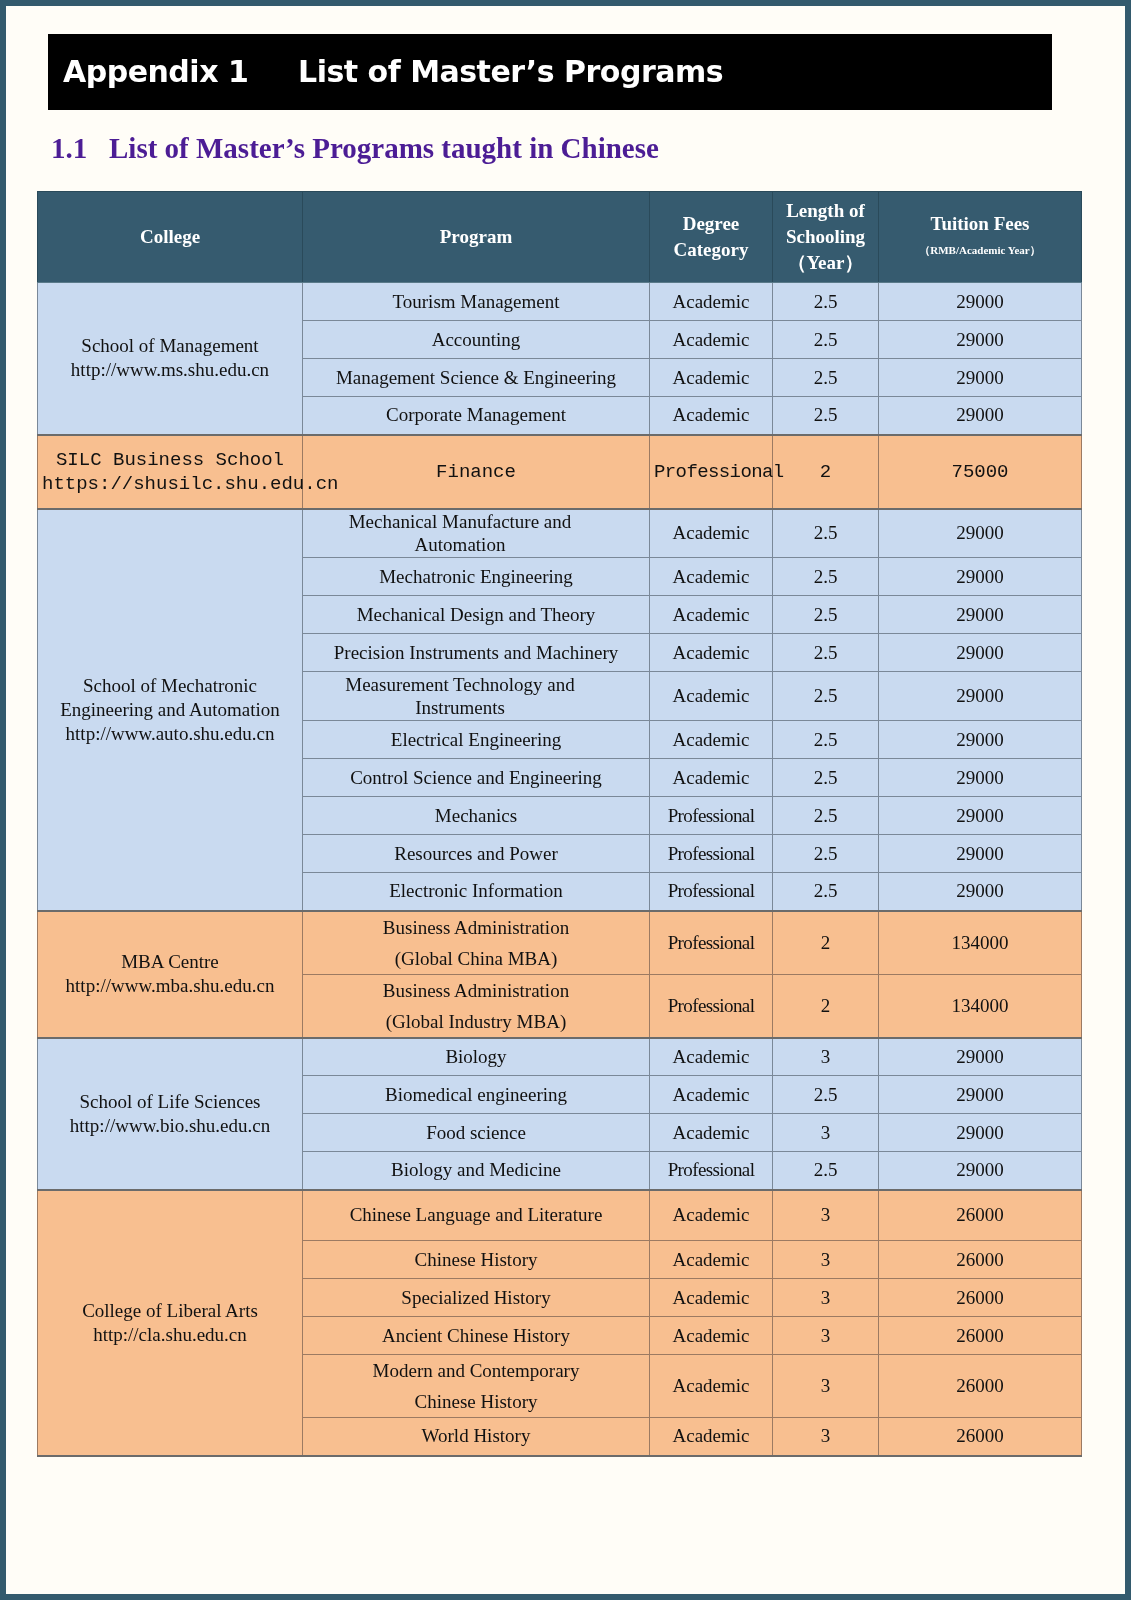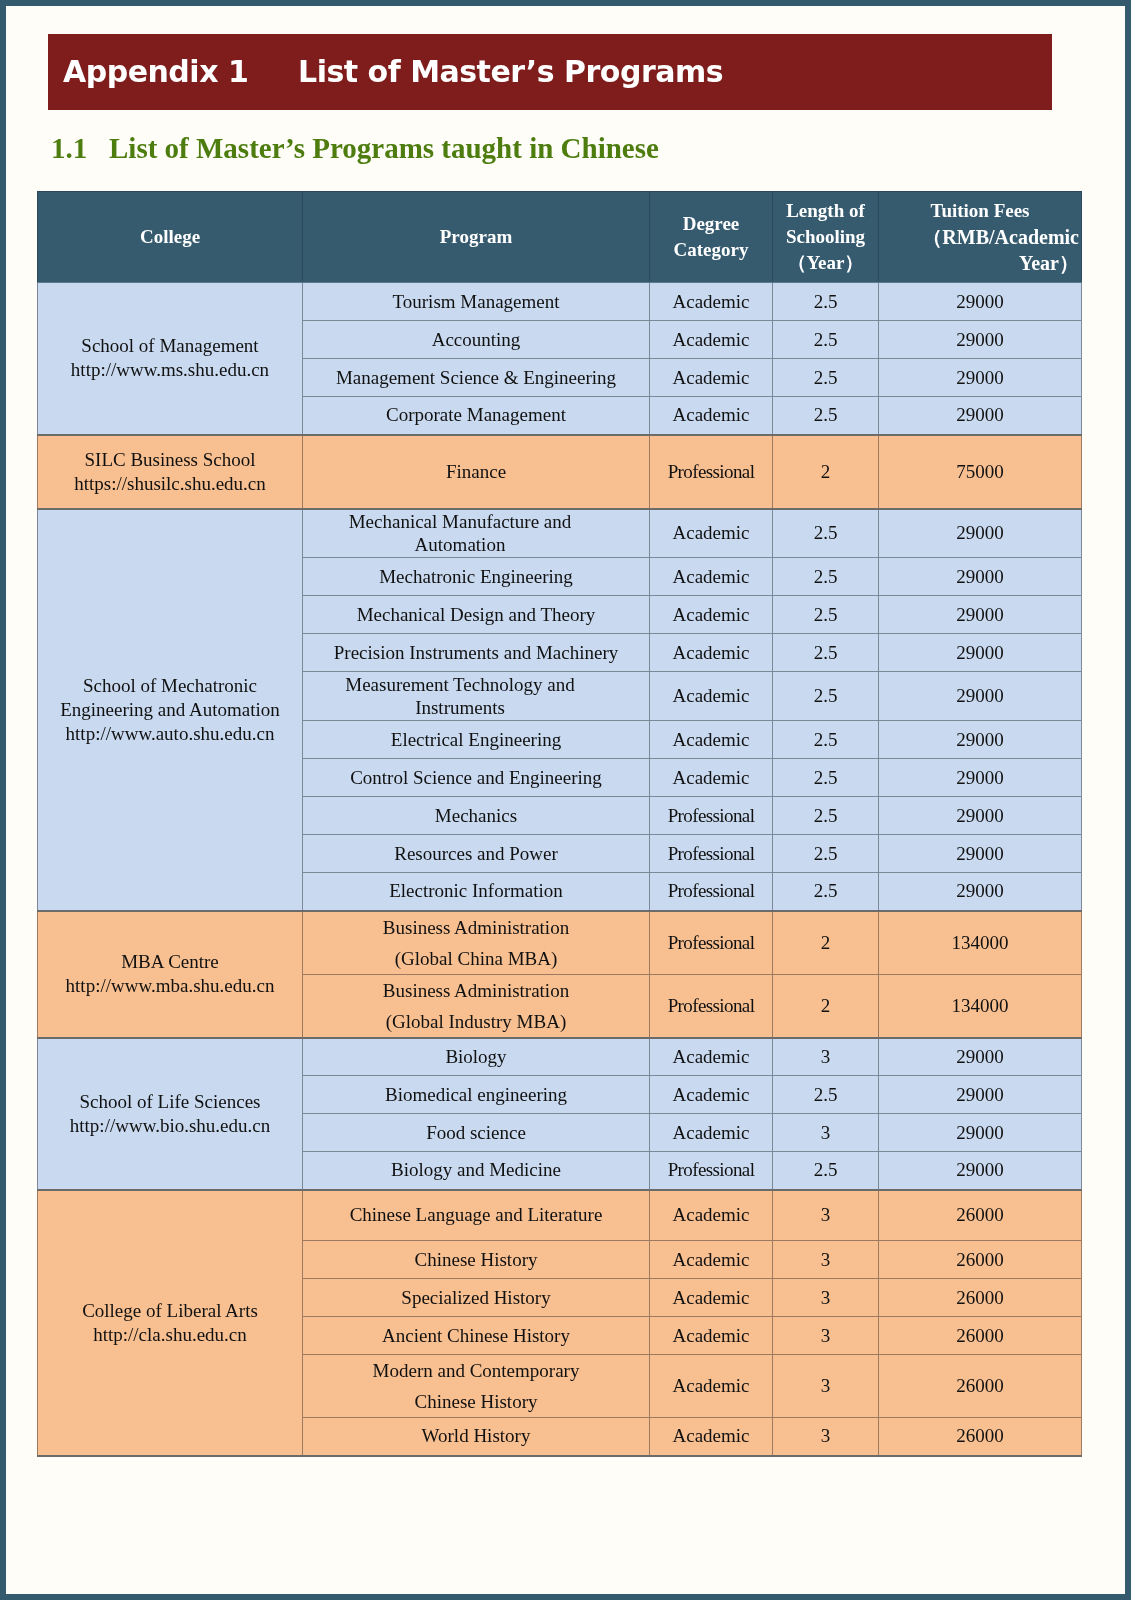--- a/index.html
+++ b/index.html
@@ -12,38 +12,38 @@
   .page {
     position: absolute;
     left: 6px; top: 6px;
     width: 1119px; height: 1588px;
     background: #fffdf7;
   }
   .banner {
     position: absolute;
     left: 42px; top: 28px;
     width: 1004px; height: 76px;
-    background: #7f1d1d;
+    background: #000000;
     color: #ffffff;
     font-family: "DejaVu Sans", sans-serif;
     font-weight: bold;
     font-size: 30px;
     line-height: 76px;
     padding-left: 15px;
     box-sizing: border-box;
     white-space: pre;
     letter-spacing: -0.5px;
   }
   .subtitle {
     position: absolute;
     left: 45px; top: 126px;
     font-family: "Liberation Serif", serif;
     font-weight: bold;
     font-size: 29px;
-    color: #4d7c0f;
+    color: #4c1d95;
     white-space: pre;
   }
   table.programs {
     position: absolute;
     left: 37px; top: 191px;
     border-collapse: collapse;
     table-layout: fixed;
     width: 1044px;
     font-family: "Liberation Serif", serif;
     color: #111;
@@ -53,21 +53,21 @@
     color: #fff;
     font-weight: bold;
     font-size: 19px;
     border: 1px solid #2a4a5a;
     border-bottom: 1px solid #5a7a8a;
     text-align: center;
     vertical-align: middle;
     line-height: 26px;
     padding: 0 2px;
   }
-  table.programs th .small { font-size: 20px; text-align: right; }
+  table.programs th .small { font-size: 11px; }
   table.programs td {
     font-size: 19px;
     text-align: center;
     vertical-align: middle;
     border: 1px solid #7a8898;
     padding: 0 4px;
     line-height: 24px;
   }
   td.prof { font-size: 18px; letter-spacing: -0.6px; }
   tr.blue td { background: #c9daf0; }
@@ -142,21 +142,21 @@
         <td>29000</td>
       </tr>
       <tr class="blue group-end" style="height: 38px; margin-left: 20px;">
         <td>
           <span class="prog2">Corporate Management</span>
         </td>
         <td>Academic</td>
         <td>2.5</td>
         <td>29000</td>
       </tr>
-      <tr class="orange group-end" style="height: 74px;">
+      <tr class="orange group-end" style="height: 74px; font-family: Liberation Mono, monospace;">
         <td rowspan="1" style="border-bottom: 2px solid rgb(107, 107, 107);">
           <span class="college-name">SILC Business School</span>
           <span class="college-url">https://shusilc.shu.edu.cn</span>
         </td>
         <td>
           <span class="prog2">Finance</span>
         </td>
         <td class="prof">Professional</td>
         <td>2</td>
         <td>75000</td>

